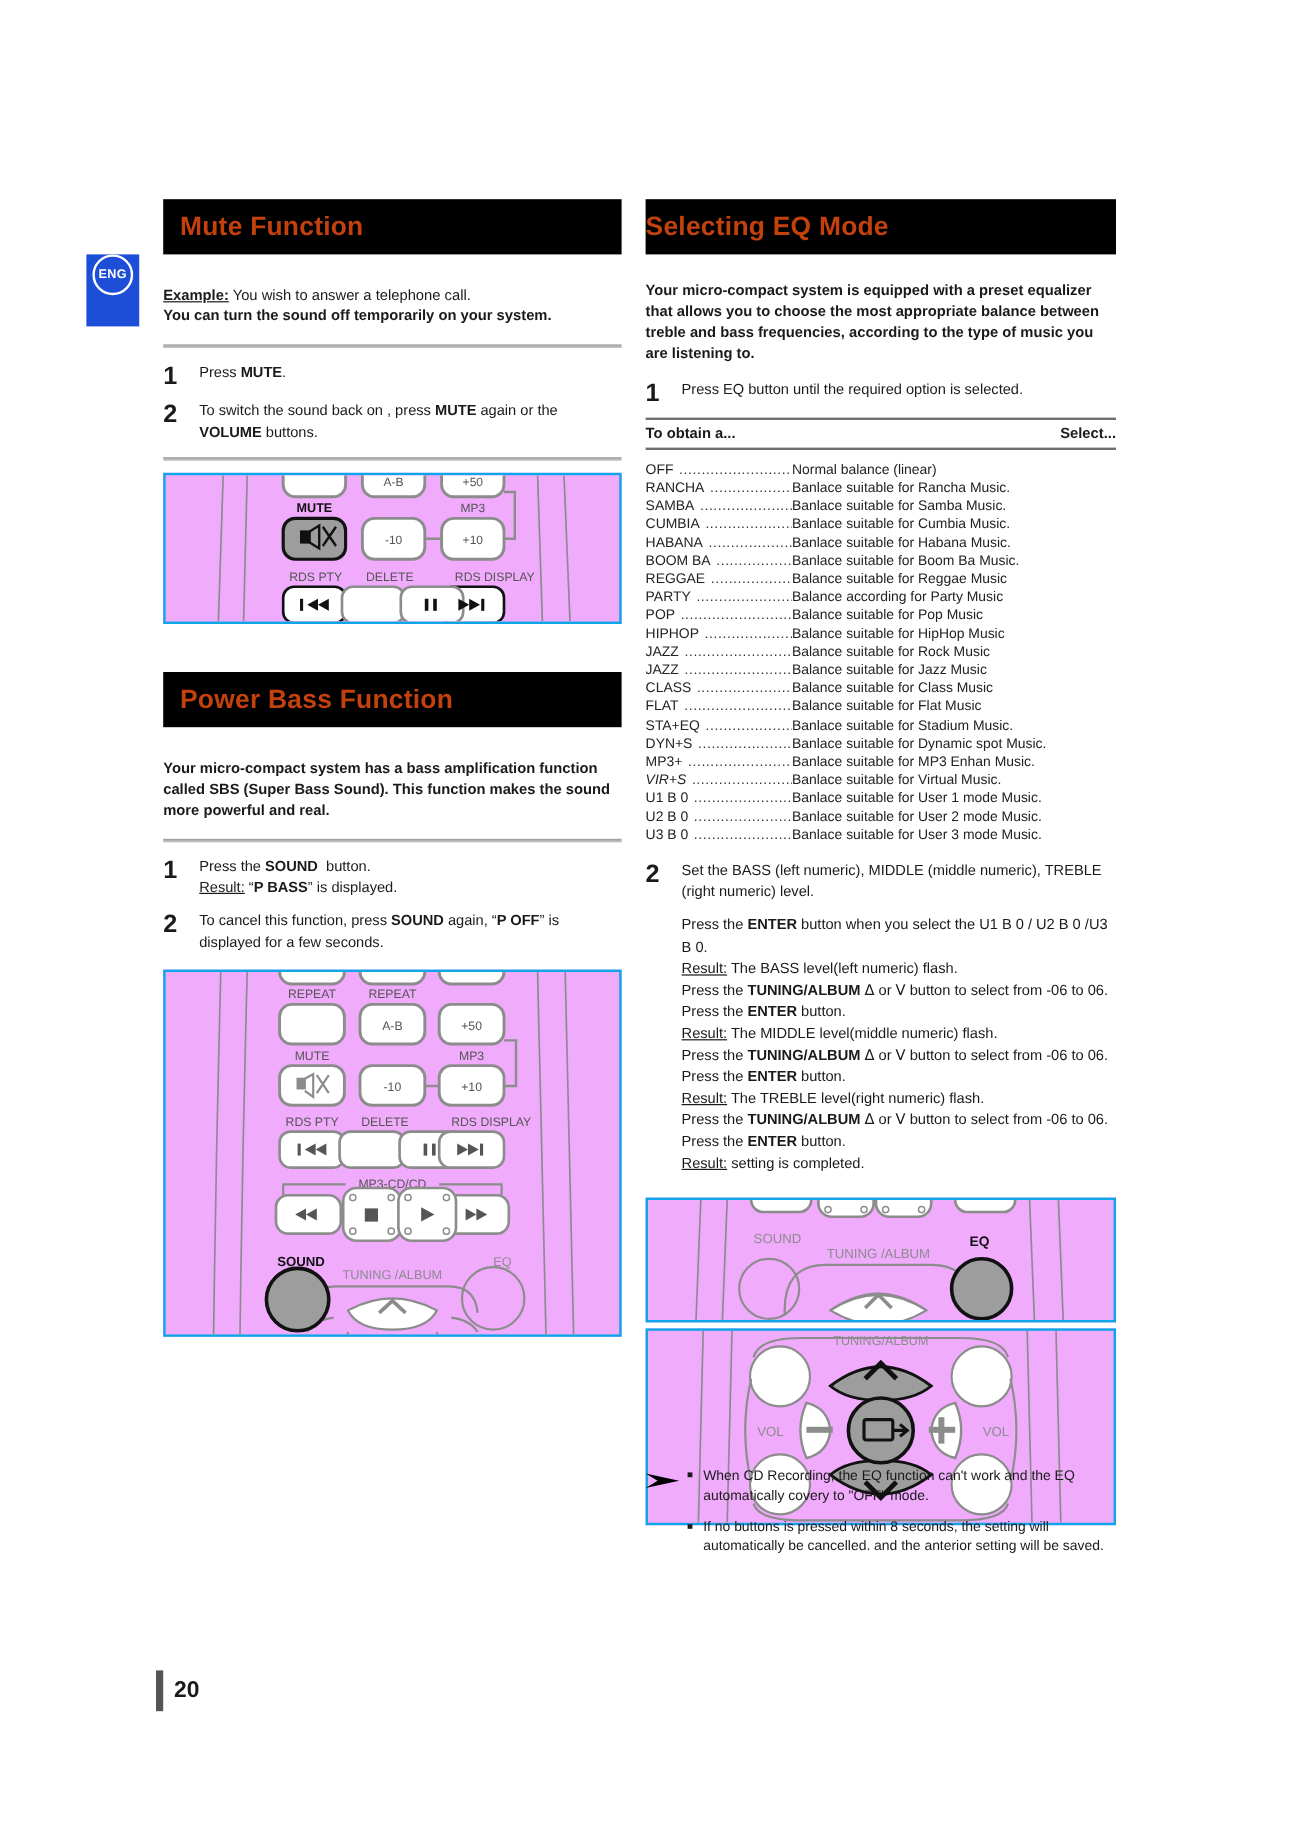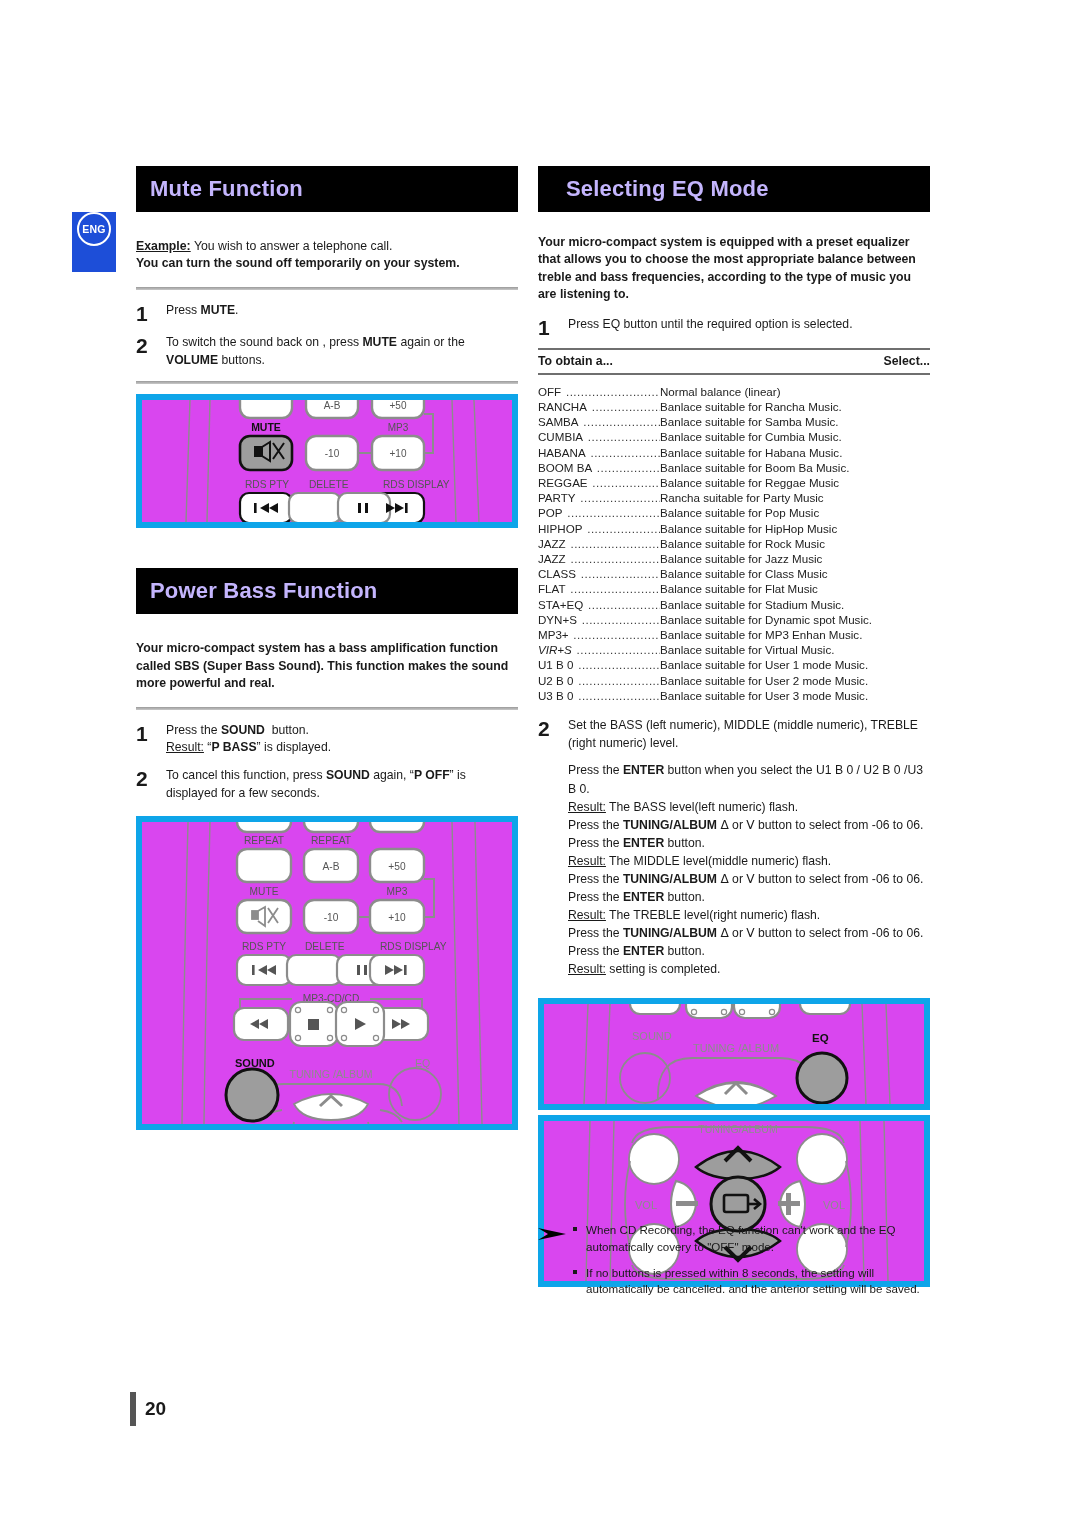--- a/index.html
+++ b/index.html
@@ -21,25 +21,25 @@
     display:flex;align-items:center;justify-content:center;
     color:#fff;font-size:10.5px;font-weight:bold;letter-spacing:.3px;
   }
 
   
   .col-left{position:absolute;left:136px;top:166px;width:382px;}
   .col-right{position:absolute;left:538px;top:166px;width:392px;}
 
   
   .bar{
-    background:#000;color:#c4b5fd;height:46px;
+    background:#000;color:#c2410c;height:46px;
     display:flex;align-items:center;padding-left:14px;
     font-size:22px;font-weight:bold;letter-spacing:.2px;
   }
-  .bar.eq{padding-left:28px;}
+  .bar.eq{padding-left:0;}
 
   
   .intro{font-size:12.3px;font-weight:bold;line-height:1.42;margin-top:26px;}
   .intro .ex{font-weight:bold;text-decoration:underline;}
   .intro .ex-rest{font-weight:normal;}
 
   .rule{height:3px;background:linear-gradient(to bottom,#9a9a9a,#c9c9c9);margin:14px 0 0 0;}
 
   .steps{margin-top:12px;}
   .step{display:flex;margin-bottom:10px;}
@@ -66,21 +66,21 @@
   .eqrow .name{flex:none;}
   .eqrow .dots{
     flex:1;overflow:hidden;white-space:nowrap;
     letter-spacing:.5px;margin:0 1px;color:#333;
   }
   .eqrow .desc{flex:none;text-align:right;}
   .detail{margin-top:9px;}
   .detail div{font-size:12.2px;line-height:1.48;}
 
   
-  .remote{border:6px solid #0ea5e9;background:#d946ef;position:relative;overflow:hidden;}
+  .remote{border:2px solid #0ea5e9;background:#f0abfc;position:relative;overflow:hidden;}
 
   .note{position:absolute;left:538px;top:1222px;width:392px;}
   .note .arrow{position:absolute;left:0;top:4px;width:30px;height:16px;}
   .note ul{margin:0;padding:0;list-style:none;}
   .note li{
     font-size:11.6px;line-height:1.45;position:relative;
     padding-left:14px;margin-bottom:9px;color:#1a1a1a;
   }
   .note li:before{
     content:"";position:absolute;left:1px;top:5px;width:4px;height:4px;background:#1a1a1a;
@@ -366,21 +366,21 @@
         <div class="eqrow">
           <span style="display: inline-block; width: 122px; overflow: hidden; white-space: nowrap;"><span class="name" style="width: auto;">BOOM BA</span><span class="dots"> ............................................................</span></span>
           <span class="desc">Banlace suitable for Boom Ba Music.</span>
         </div>
         <div class="eqrow">
           <span style="display: inline-block; width: 122px; overflow: hidden; white-space: nowrap;"><span class="name" style="width: auto;">REGGAE</span><span class="dots"> ............................................................</span></span>
           <span class="desc">Balance suitable for Reggae Music</span>
         </div>
         <div class="eqrow">
           <span style="display: inline-block; width: 122px; overflow: hidden; white-space: nowrap;"><span class="name" style="width: auto;">PARTY</span><span class="dots"> ............................................................</span></span>
-          <span class="desc">Rancha suitable for Party Music</span>
+          <span class="desc">Balance according for Party Music</span>
         </div>
         <div class="eqrow">
           <span style="display: inline-block; width: 122px; overflow: hidden; white-space: nowrap;"><span class="name" style="width: auto;">POP</span><span class="dots"> ............................................................</span></span>
           <span class="desc">Balance suitable for Pop Music</span>
         </div>
         <div class="eqrow">
           <span style="display: inline-block; width: 122px; overflow: hidden; white-space: nowrap;"><span class="name" style="width: auto;">HIPHOP</span><span class="dots"> ............................................................</span></span>
           <span class="desc">Balance suitable for HipHop Music</span>
         </div>
         <div class="eqrow">

